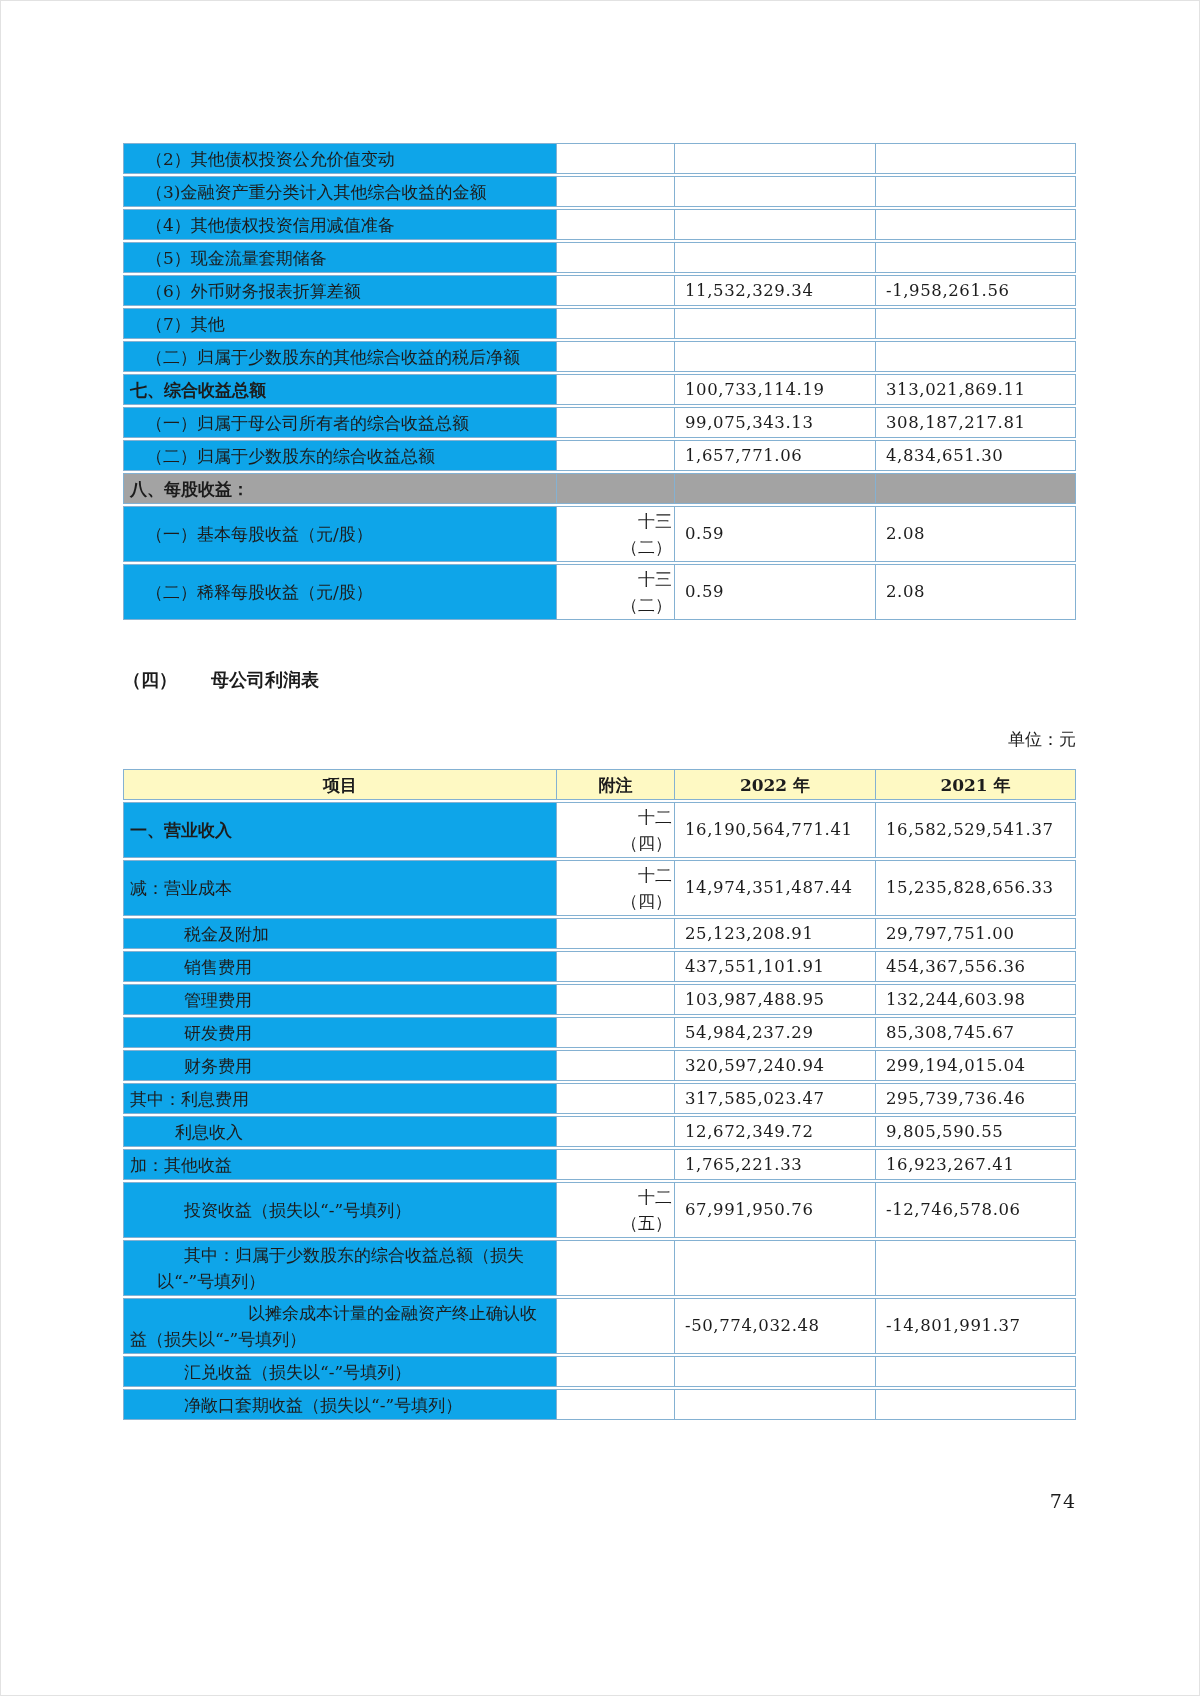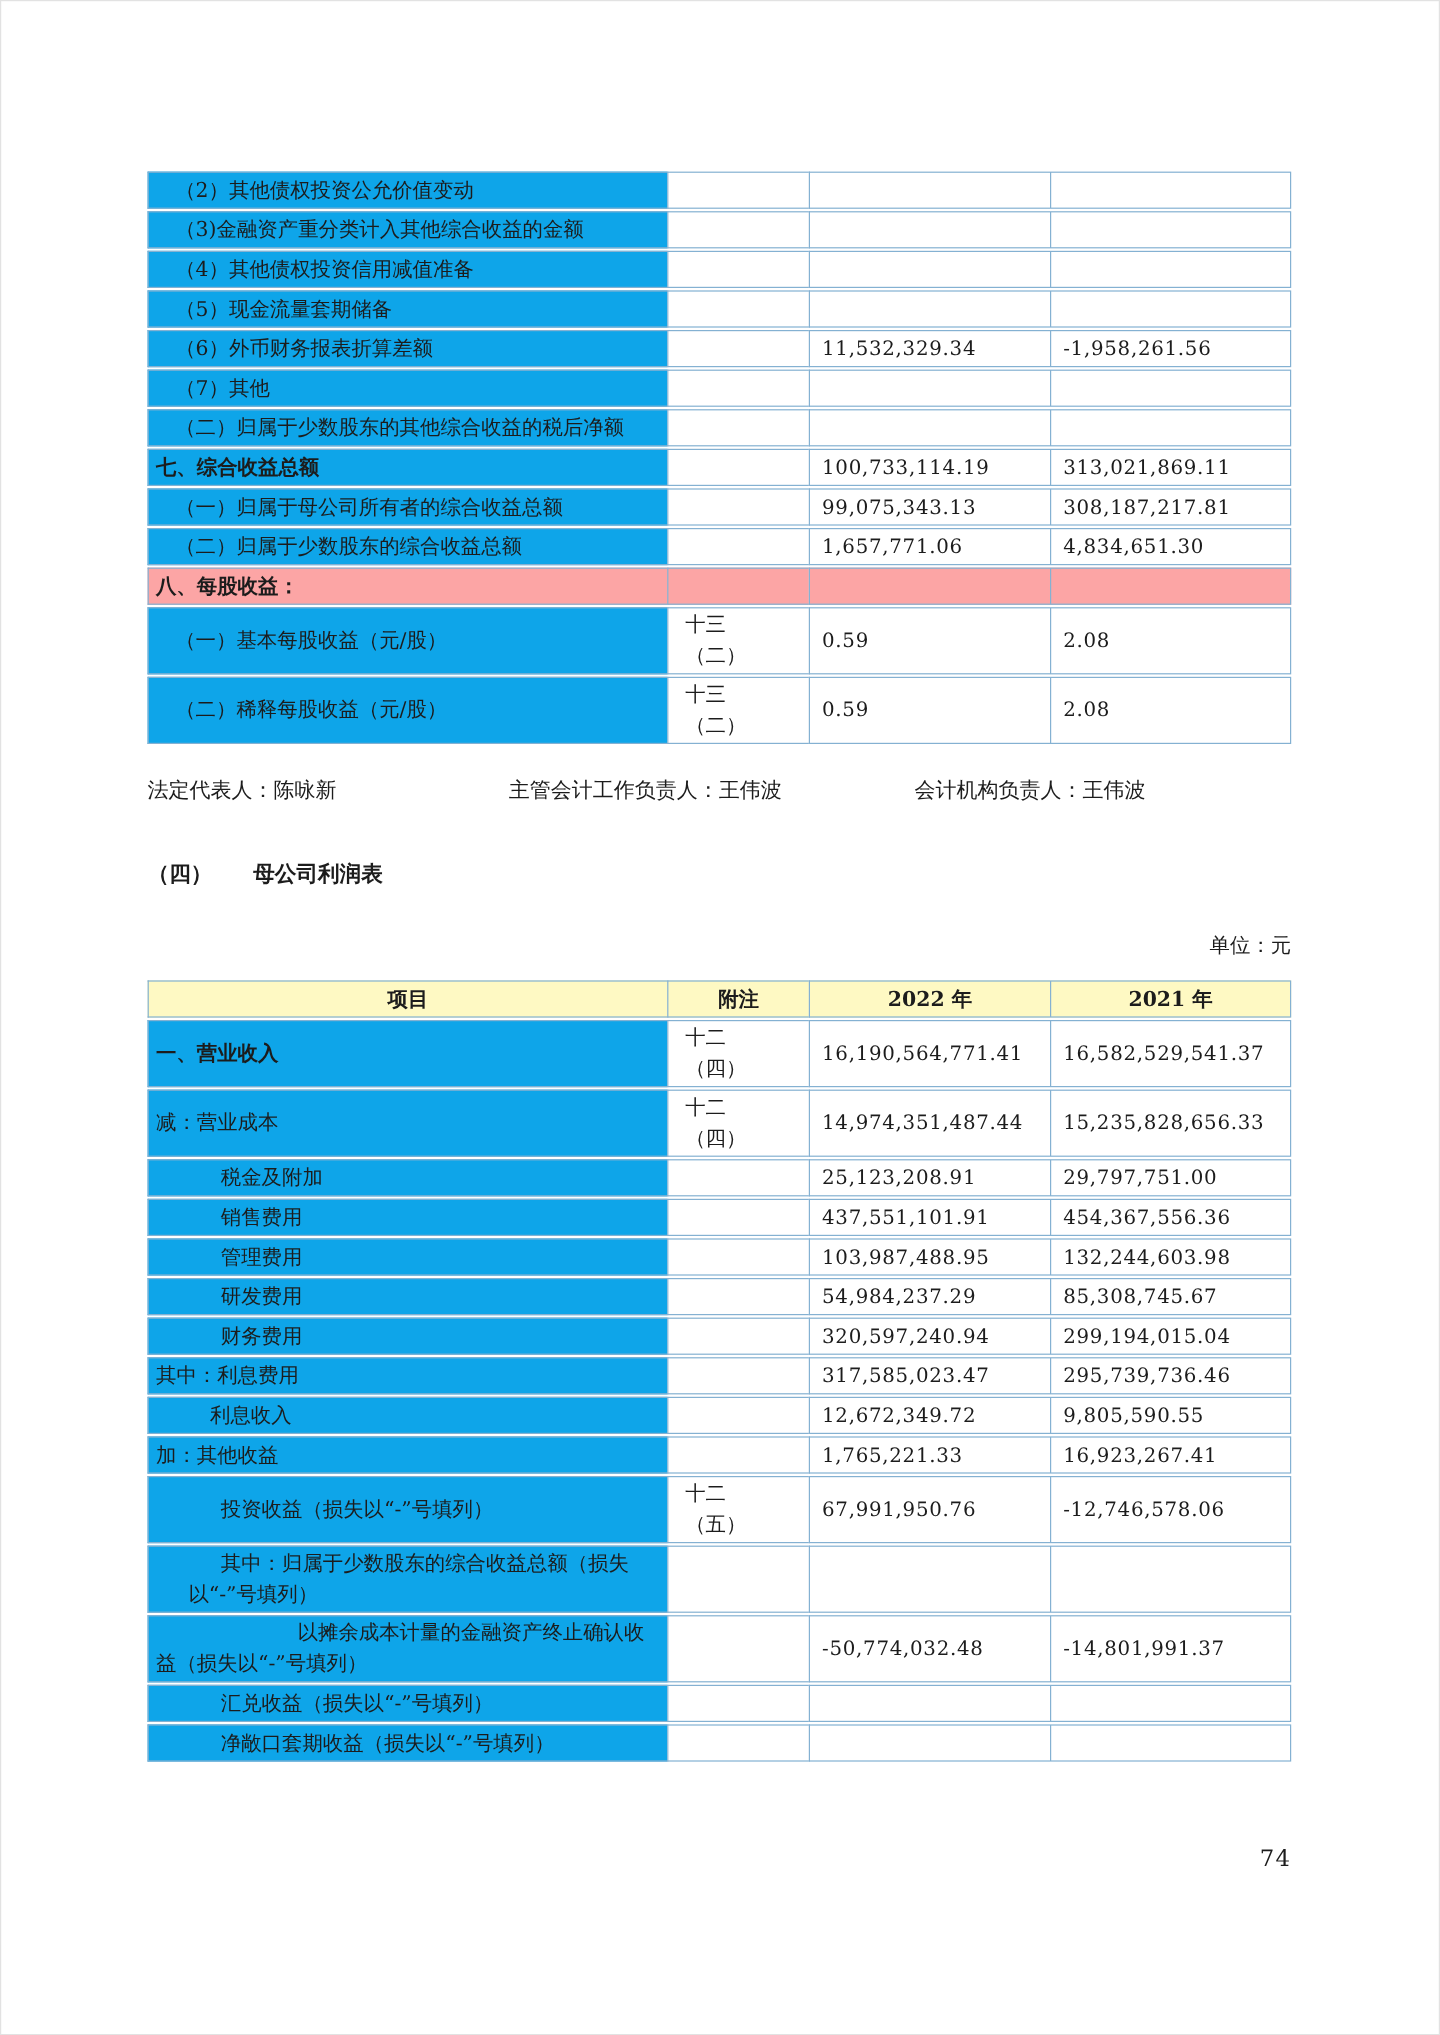--- a/index.html
+++ b/index.html
@@ -11,23 +11,23 @@
   .content{position:absolute;left:122px;top:140px;width:953px;}
   table{border-collapse:separate;border-spacing:0 2px;width:953px;table-layout:fixed;}
   col.c-item{width:433px;} col.c-note{width:118px;} col.c-val{width:201px;}
   td,th{
     border-top:1px solid #84b1d2;border-bottom:1px solid #84b1d2;border-left:1px solid #84b1d2;
     vertical-align:middle;font-size:17px;line-height:26px;padding:1px 6px;
     overflow:hidden;
   }
   td:last-child,th:last-child{border-right:1px solid #84b1d2;}
   td.item{background:#0ea5e9;text-align:left;height:27px;}
-  td.note{text-align:left;white-space:pre-line;padding:1px 14px;}
+  td.note{text-align:right;white-space:pre-line;padding:1px 2px;}
   td.val{text-align:left;padding:1px 10px;letter-spacing:0.6px;font-size:16.5px;}
-  tr.full-shade td{background:#fca5a5;}
+  tr.full-shade td{background:#a3a3a3;}
   .bold{font-weight:bold;}
   .ind1{text-indent:16px;}
   .ind2{text-indent:27px;padding-left:33px;}
   .ind3{text-indent:45px;}
   .ind4{text-indent:118px;}
   th{background:#fef9c3;font-weight:bold;text-align:center;height:27px;}
   .sig-line{position:relative;height:24px;margin-top:24px;font-size:17.5px;}
   .sig-line span{position:absolute;top:0;white-space:nowrap;}
   .sig-legal{left:0;} .sig-chief{left:301px;} .sig-agency{left:639px;}
   .section-title{margin-top:46px;font-size:18px;font-weight:bold;}
@@ -124,25 +124,20 @@
         <tr>
           <td class="item ind1">（二）稀释每股收益（元/股）</td>
           <td class="note">十三
 （二）</td>
           <td class="val">0.59</td>
           <td class="val">2.08</td>
         </tr>
       </tbody>
   </table>
 
-  <div class="sig-line">
-    <span class="sig-legal">法定代表人：陈咏新</span>
-    <span class="sig-chief">主管会计工作负责人：王伟波</span>
-    <span class="sig-agency">会计机构负责人：王伟波</span>
-  </div>
 
   <div class="section-title">
     <span class="sec-no">（四）</span><span>母公司利润表</span>
   </div>
 
   <div class="unit-label">单位：元</div>
 
   <table>
     <colgroup>
       <col class="c-item">

